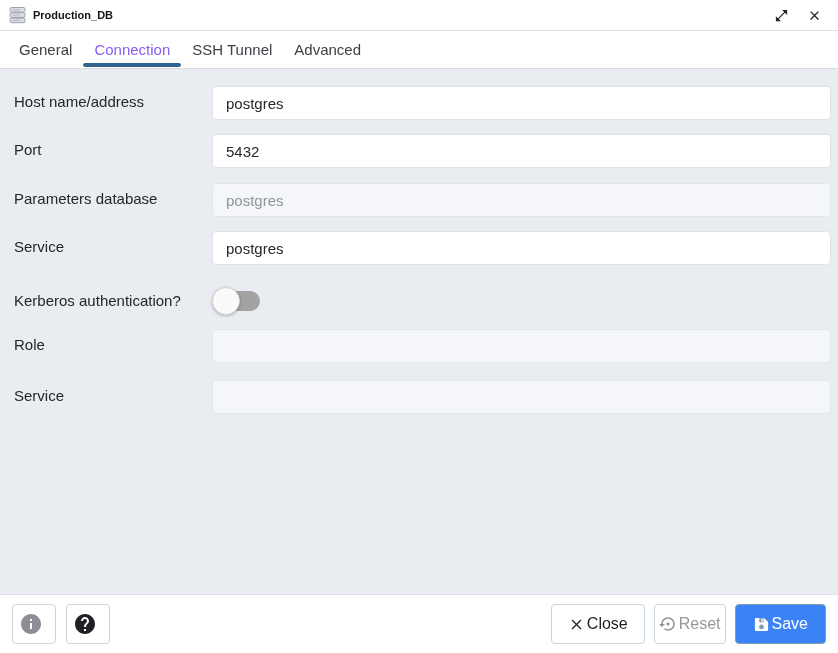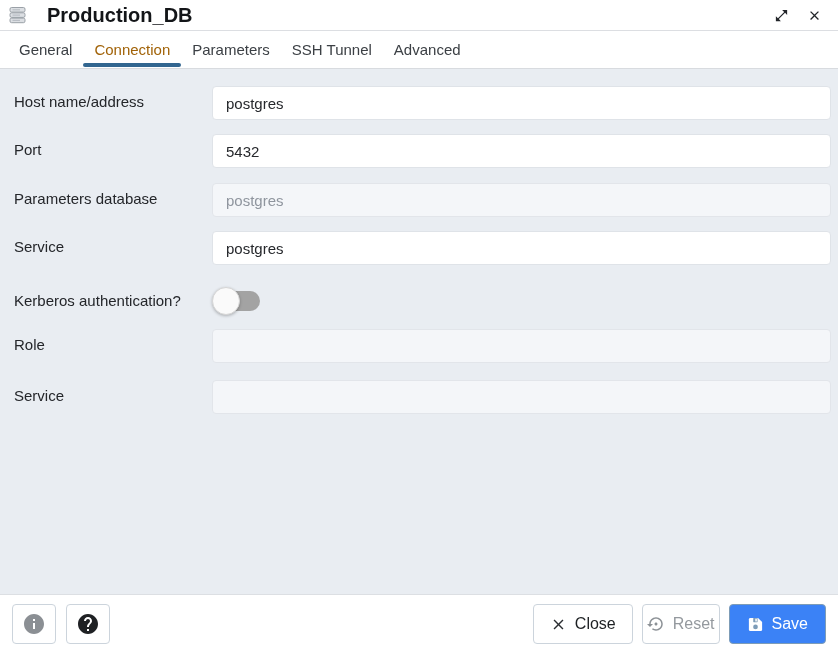--- a/index.html
+++ b/index.html
@@ -9,35 +9,35 @@
     background:#ffffff;color:#24262a;overflow:hidden;
     -webkit-font-smoothing:antialiased;
   }
   .window{width:838px;height:653px;display:flex;flex-direction:column;background:#fff;}
 
   
   .titlebar{
     height:31px;flex:none;display:flex;align-items:center;
     padding:0 14px 0 8px;border-bottom:1px solid #dcdee2;background:#fff;box-sizing:border-box;
   }
-  .titlebar .title{font-size:20px;font-weight:bold;color:#131518;margin-left:19px;}
+  .titlebar .title{font-size:11px;font-weight:bold;color:#131518;margin-left:5px;}
   .titlebar .spacer{flex:1;}
   .tb-icon{display:flex;align-items:center;justify-content:center;cursor:pointer;padding:2px;}
   .tb-icon + .tb-icon{margin-left:14px;}
 
   
   .tabbar{
     height:38px;flex:none;display:flex;align-items:stretch;
     padding:0 8px;border-bottom:1px solid #d8dbdf;background:#fff;box-sizing:border-box;text-align:right;
   }
   .tab{
     position:relative;display:flex;align-items:center;
     padding:0 11px;font-size:15px;color:#3c4045;cursor:pointer;white-space:nowrap;
   }
-  .tab.active{color:#a16207;}
+  .tab.active{color:#8b5cf6;}
   .tab.active::after{
     content:"";position:absolute;left:0;right:0;bottom:1px;height:4px;
     border-radius:2px;background:#326690;
   }
 
   
   .body{
     flex:1;background:#e9edf2;box-sizing:border-box;
     padding:17px 7px 0 14px;overflow:hidden;
   }
@@ -68,21 +68,21 @@
     background:#fafafa;border:1px solid #d6d6d6;
     box-shadow:0 1px 3px rgba(0,0,0,.25);
   }
 
   
   .footer{
     height:59px;flex:none;background:#fff;border-top:1px solid #dcdfe3;
     display:flex;align-items:center;padding:0 12px;box-sizing:border-box;
   }
   .btn{
-    display:flex;align-items:center;justify-content:center;gap:8px;
+    display:flex;align-items:center;justify-content:flex-start;gap:2px;
     height:40px;border-radius:4px;border:1px solid #ccd4dc;background:#fff;
     font-size:16px;cursor:pointer;box-sizing:border-box;
     font-family:"Liberation Sans","DejaVu Sans",sans-serif;
   }
   .iconbtn{width:44px;flex:none;}
   .iconbtn + .iconbtn{margin-left:10px;}
   .footer .spacer{flex:1;}
   .btn-close{padding:0 16px;color:#1d2023;}
   .btn-reset{padding:0 4px;color:#94999e;margin-left:9px;cursor:default;}
   .btn-save{
@@ -116,21 +116,20 @@
     <span class="tb-icon">
       <svg width="15" height="15" viewBox="0 0 24 24">
           <path fill="#222529" d="M19 6.41 17.59 5 12 10.59 6.41 5 5 6.41 10.59 12 5 17.59 6.41 19 12 13.41 17.59 19 19 17.59 13.41 12z"></path>
         </svg>
     </span>
   </div>
 
   <div class="tabbar">
     <div class="tab">General</div>
     <div class="tab active">Connection</div>
-    <div class="tab">Parameters</div>
     <div class="tab">SSH Tunnel</div>
     <div class="tab">Advanced</div>
   </div>
 
   <div class="body">
 
     <div class="row m14">
       <div class="row-label">Host name/address</div>
       <div class="row-field">
         <input class="tinput" type="text" value="postgres" style="">

